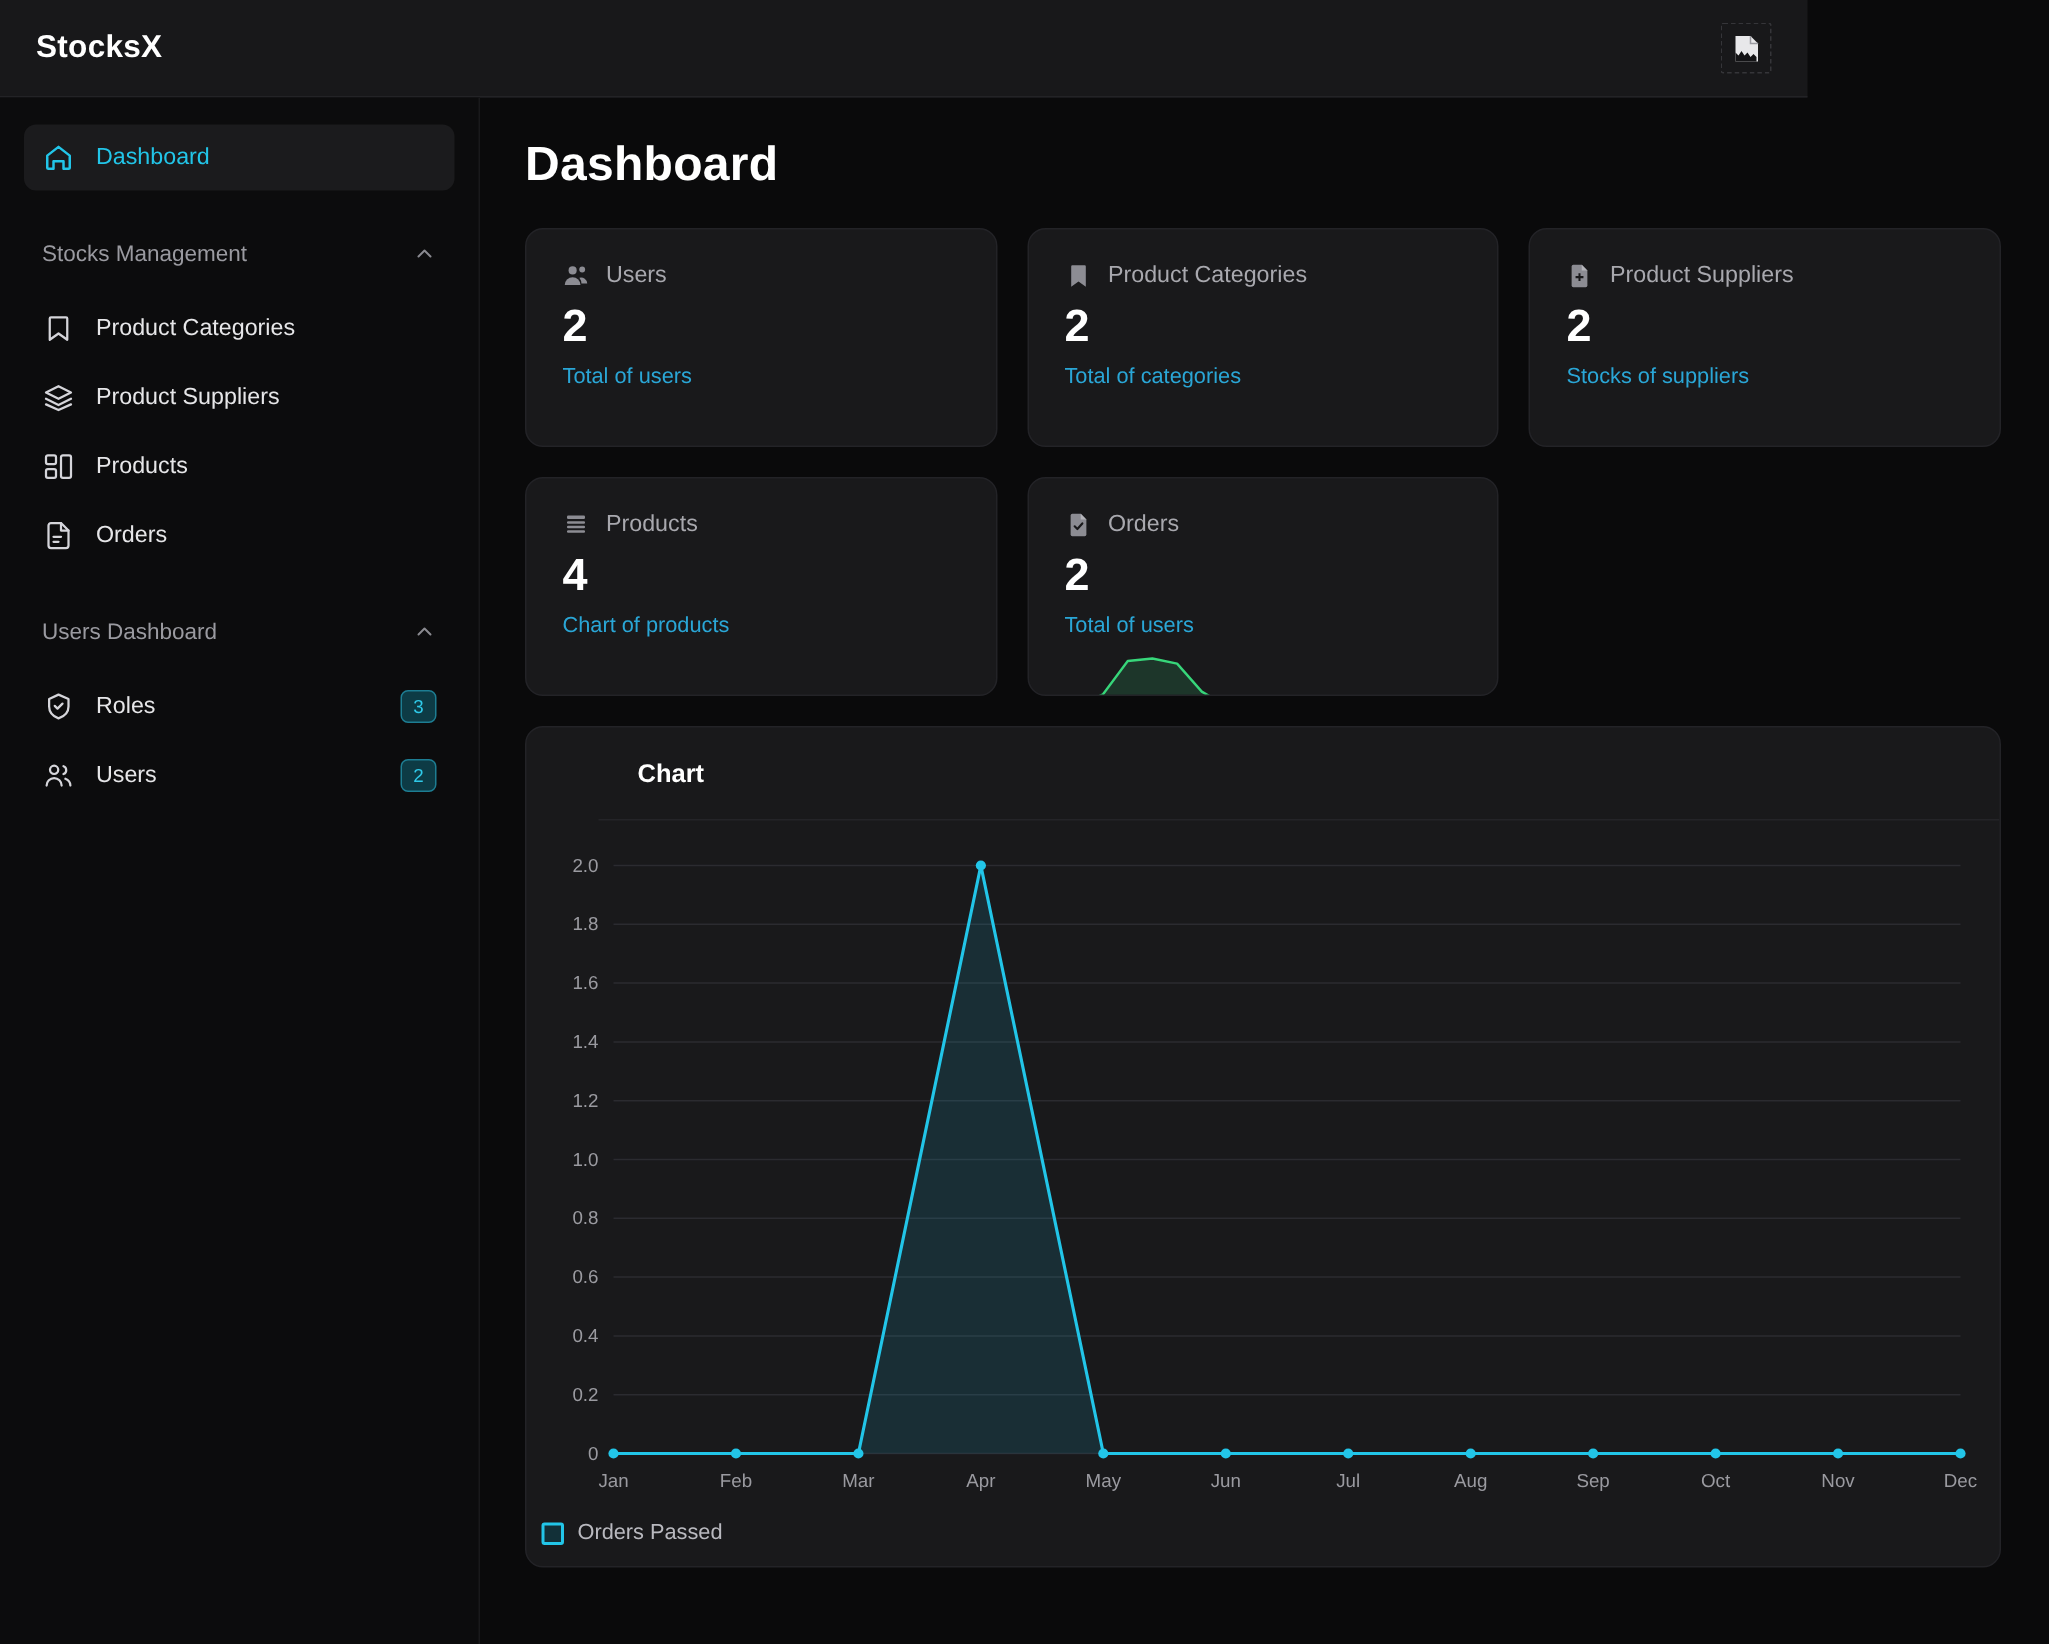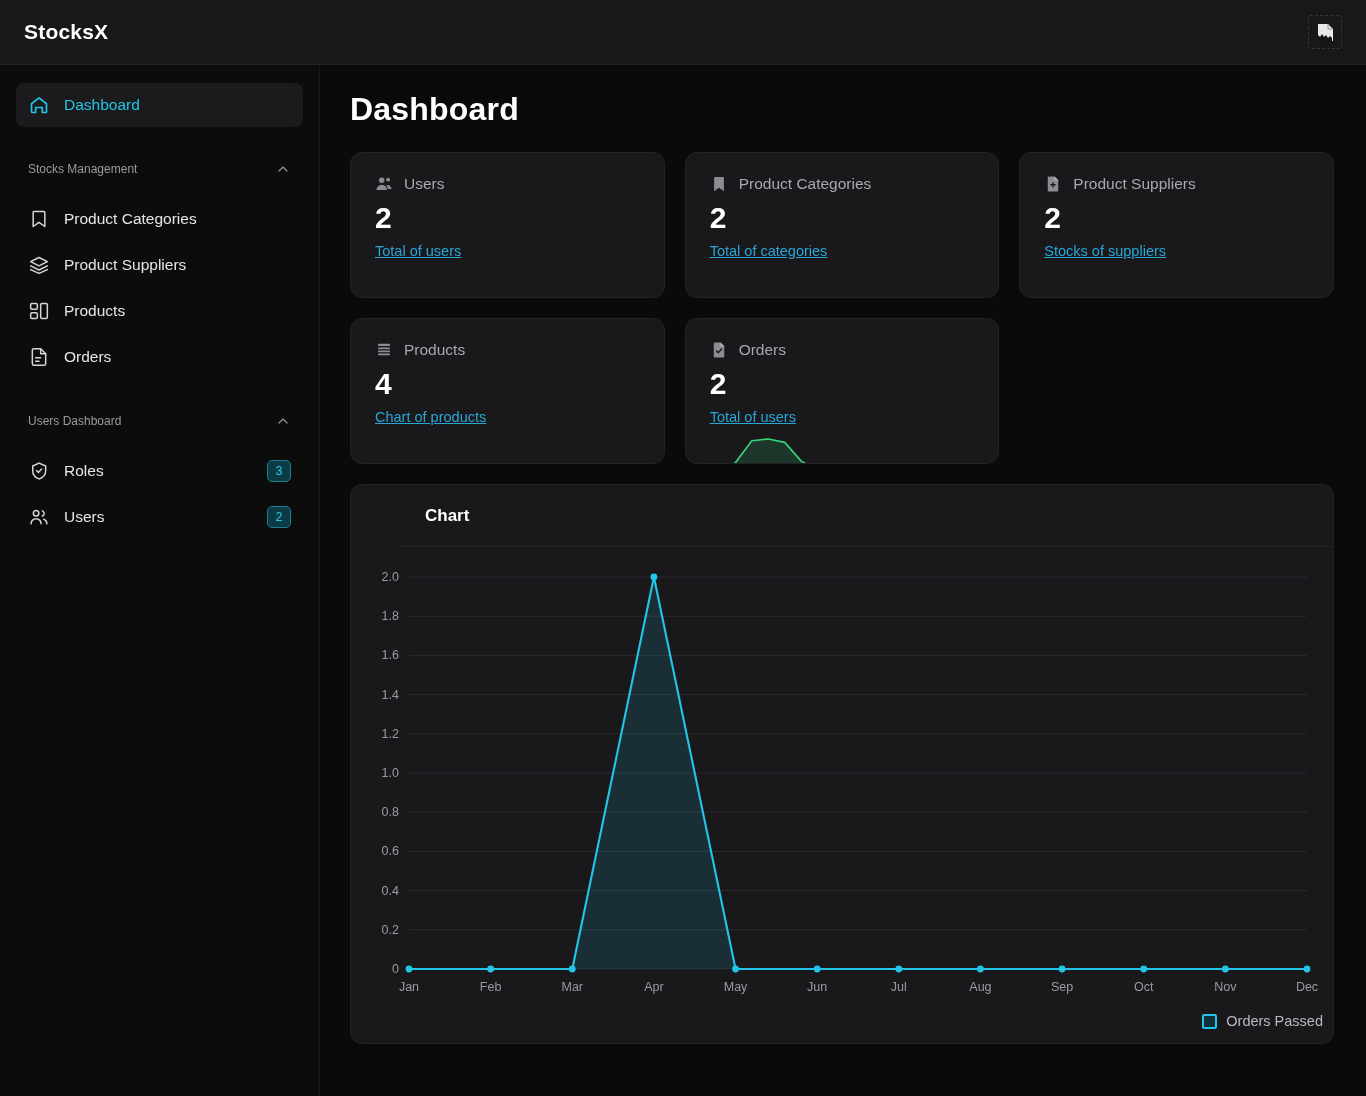--- a/index.html
+++ b/index.html
@@ -8,21 +8,21 @@
     height: 1096px;
     background: #0a0a0b;
     font-family: "Liberation Sans", sans-serif;
     overflow: hidden;
   }
 
   
   .topbar {
     position: absolute;
     top: 0; left: 0;
-    width: 1366px;
+    width: 1205px;
     height: 65px;
     background: #18181a;
     border-bottom: 1px solid #232326;
     display: flex;
     align-items: center;
     justify-content: space-between;
     padding: 0 24px;
   }
   .brand {
     font-size: 21px;
@@ -89,21 +89,21 @@
   }
   .group-head {
     display: flex;
     align-items: center;
     justify-content: space-between;
     padding: 0 12px;
     height: 40px;
     margin-top: 22px;
     margin-bottom: 8px;
     color: #9a9aa0;
-    font-size: 12px;
+    font-size: 15px;
     cursor: pointer;
   }
   .chev { color: #8a8a90; display: flex; align-items: center; }
 
   
   .main {
     position: absolute;
     top: 65px; left: 320px;
     width: 1046px;
     height: 1031px;
@@ -143,21 +143,20 @@
   .stat-value {
     font-size: 30px;
     font-weight: bold;
     color: #ffffff;
     line-height: 1.25;
     margin-bottom: 6px;
   }
   .stat-sub {
     font-size: 14.5px;
     color: #2aa6d6;
-    text-decoration: underline;
   }
   .spark {
     position: absolute;
     left: 0; bottom: -16px;
     width: 100%;
     height: 52px;
     pointer-events: none;
   }
 
   
@@ -176,21 +175,21 @@
     border-bottom: 1px solid #242428;
     font-size: 17px;
     font-weight: bold;
     color: #ffffff;
     margin-left: 48px;
   }
   .chart-body { padding: 16px 10px 14px 10px; }
   .chart-legend {
     display: flex;
     align-items: center;
-    justify-content: flex-end;
+    justify-content: flex-start;
     gap: 9px;
     margin-top: 6px;
     font-size: 14.5px;
     color: #b9b9bf;
   }
   .legend-swatch {
     width: 15px; height: 15px;
     border: 2px solid #22c5e8;
     background: #123038;
     border-radius: 2px;

